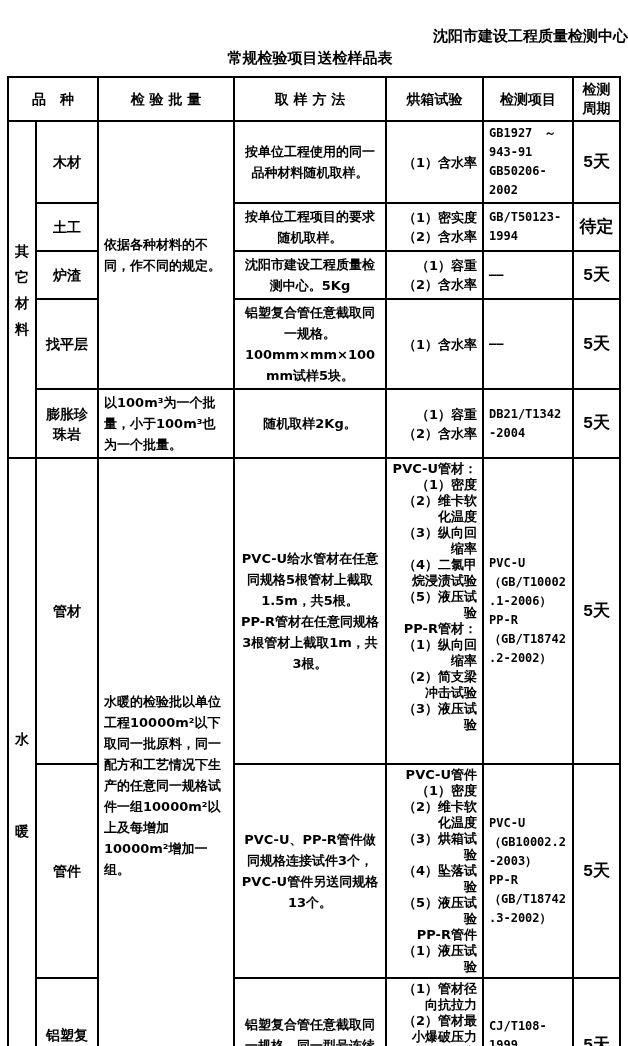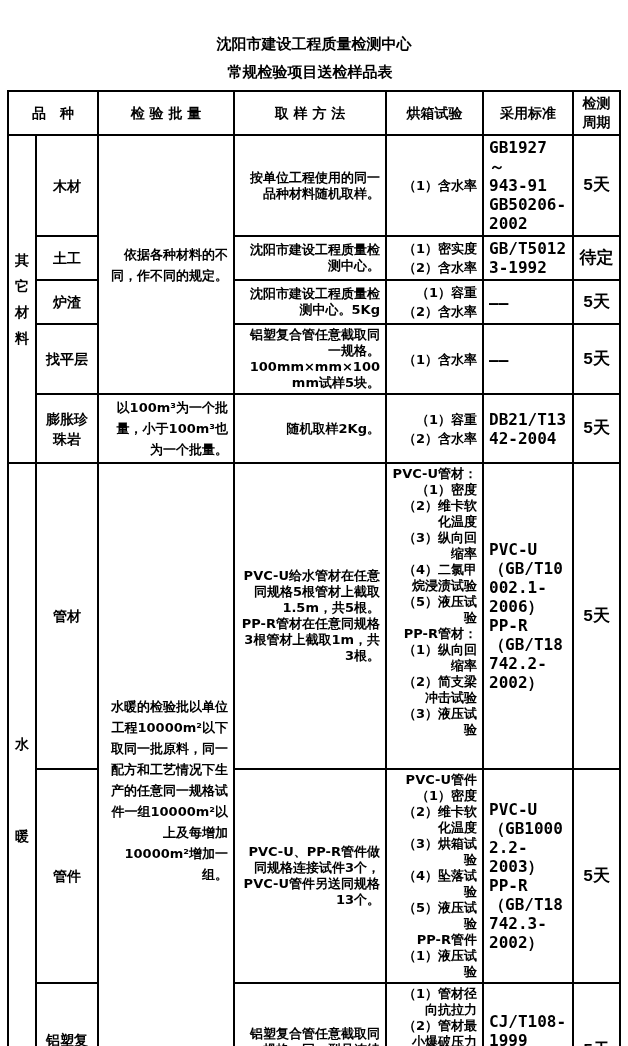--- a/index.html
+++ b/index.html
@@ -2,43 +2,43 @@
 <html><head>
 <meta charset="utf-8">
 <style>
   html,body{margin:0;padding:0;}
   body{
     width:628px;height:1046px;background:#ffffff;color:#000;
     font-family:"DejaVu Sans",sans-serif;font-weight:bold;
     -webkit-font-smoothing:none;
   }
   .titles{text-align:center;padding-top:26px;}
-  .title{font-size:15px;line-height:20px;margin:8px;}
+  .title{font-size:15px;line-height:20px;margin:0;text-align:right;}
   .subtitle{font-size:15px;line-height:20px;margin:2px 8px 8px 0;}
   table.doc{
     border-collapse:collapse;table-layout:fixed;
     margin:0 auto;width:612px;
   }
   table.doc th, table.doc td{
     border:2px solid #000;
     padding:2px 5px;
     white-space:pre-wrap;
     overflow:hidden;
     word-break:break-word;
   }
   th{font-size:14px;text-align:center;vertical-align:middle;line-height:19px;font-weight:bold;}
   td{font-size:13px;line-height:19px;vertical-align:middle;}
   td.group{width:28px;text-align:center;vertical-align:middle;font-size:14px;line-height:26px;padding:2px 1px;}
   td.group.loose{line-height:46px;}
   td.sub{width:62px;text-align:center;font-size:14px;line-height:20px;padding:2px 3px;}
-  td.batch{width:136px;text-align:right;line-height:21px;padding:2px 7px;}
-  td.method{width:152px;text-align:right;line-height:16px;padding:2px 7px;}
+  td.batch{width:136px;text-align:left;line-height:21px;padding:2px 7px;}
+  td.method{width:152px;text-align:center;line-height:21px;padding:2px 7px;}
   td.items{width:97px;text-align:right;line-height:19px;padding:2px 4px;}
   td.items.top{vertical-align:top;line-height:16px;}
-  td.standard{width:90px;text-align:left;font-size:16px;line-height:19px;word-break:break-all;padding:2px 5px;font-family:"DejaVu Sans Mono","DejaVu Sans",monospace;}
+  td.standard{width:90px;text-align:left;font-size:12px;line-height:19px;word-break:break-all;padding:2px 5px;font-family:"DejaVu Sans Mono","DejaVu Sans",monospace;}
   td.period{width:47px;text-align:center;font-size:17px;padding:2px 2px;font-family:Liberation Mono, monospace;}
   tr.r1{height:82px;}
   tr.r2{height:44px;}
   tr.r3{height:40px;margin-top:32px;}
   tr.r4{height:50px;}
   tr.r5{height:49px;}
   tr.r6{height:306px;}
   tr.r7{height:205px;}
   tr.r8{height:134px;}
   tr.head{height:42px;}
@@ -61,21 +61,21 @@
       <col style="width:90px">
       <col style="width:47px">
   </colgroup>
 
   <tbody>
       <tr class="head">
     <th colspan="2">品　种</th>
     <th>检 验 批 量</th>
     <th>取 样 方 法</th>
     <th>烘箱试验</th>
-    <th>采用标准</th>
+    <th>检测项目</th>
     <th>检测
 周期</th>
   </tr>
 
   <tr class="r1">
     <td class="group" rowspan="5">其
 它
 材
 料</td>
     <td class="sub">木材</td>
@@ -83,24 +83,24 @@
     <td class="method">按单位工程使用的同一品种材料随机取样。</td>
     <td class="items">（1）含水率</td>
     <td class="standard">GB1927　～
 943-91
 GB50206-2002</td>
     <td class="period">5天</td>
   </tr>
 
   <tr class="r2">
     <td class="sub">土工</td>
-    <td class="method">沈阳市建设工程质量检测中心。</td>
+    <td class="method">按单位工程项目的要求随机取样。</td>
     <td class="items">（1）密实度
 （2）含水率</td>
-    <td class="standard">GB/T50123-1992</td>
+    <td class="standard">GB/T50123-1994</td>
     <td class="period">待定</td>
   </tr>
 
   <tr class="r3">
     <td class="sub">炉渣</td>
     <td class="method">沈阳市建设工程质量检测中心。5Kg</td>
     <td class="items">（1）容重
 （2）含水率</td>
     <td class="standard">——</td>
     <td class="period">5天</td>

